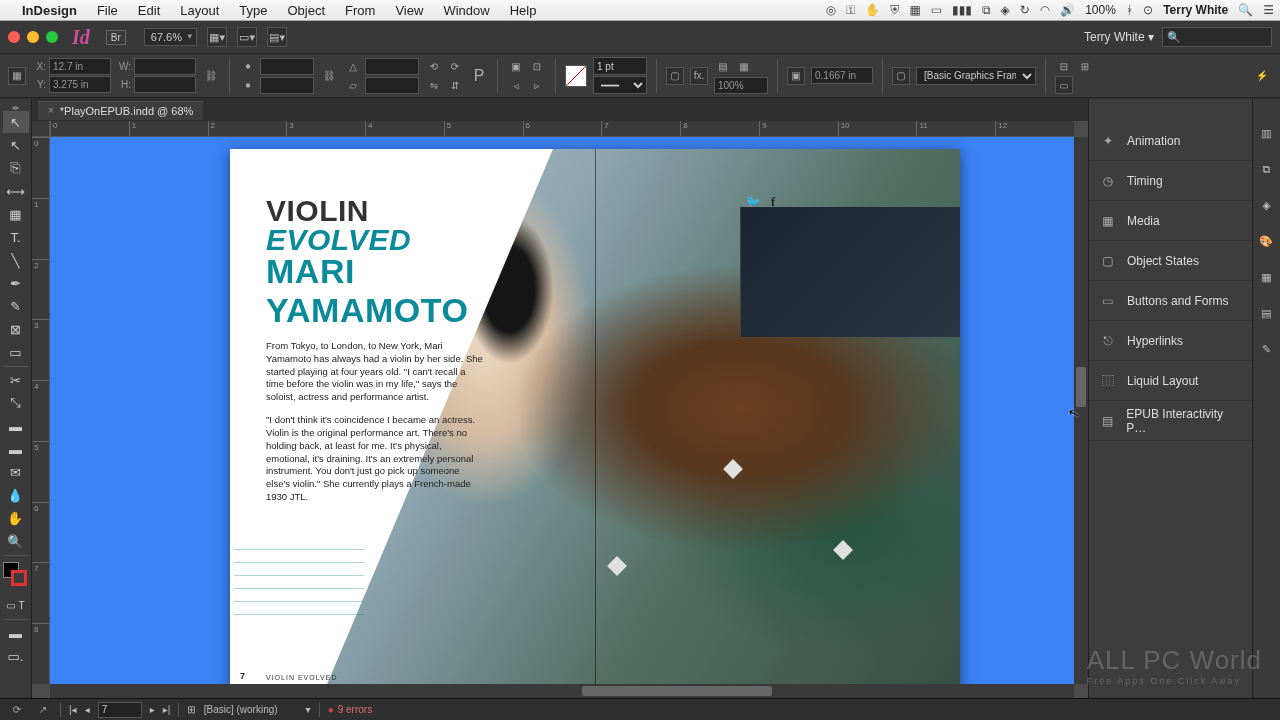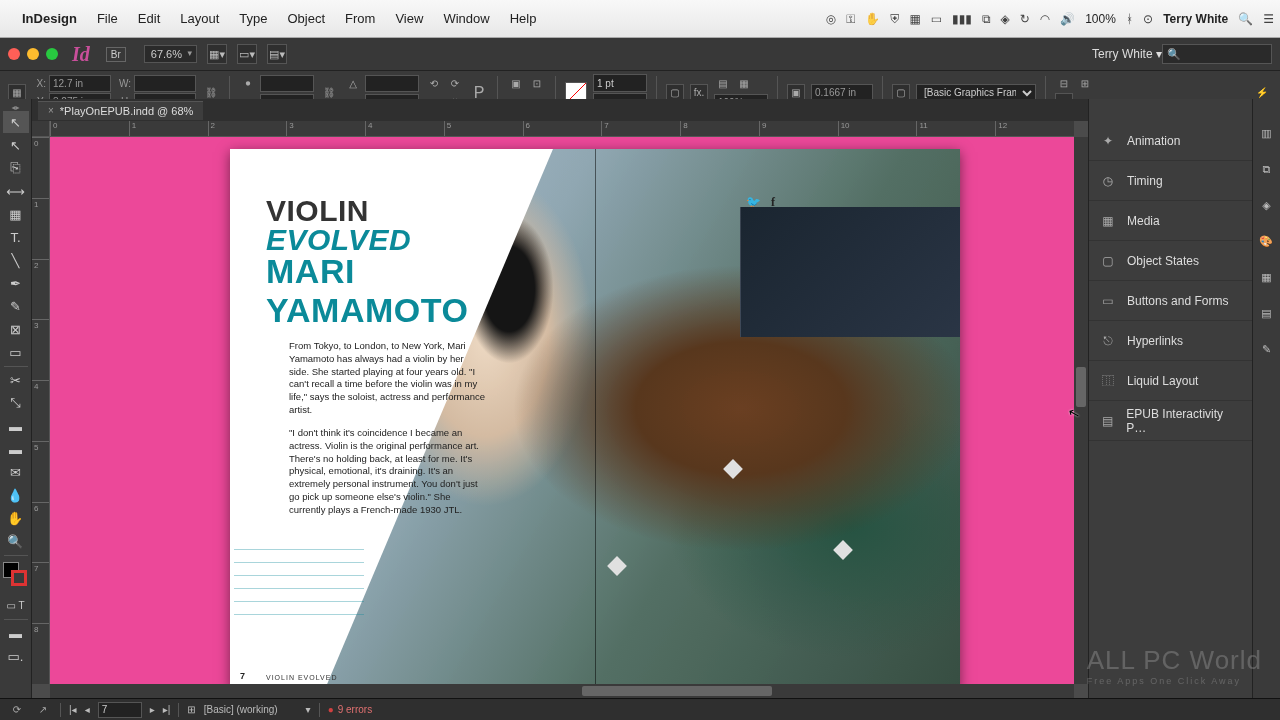--- a/index.html
+++ b/index.html
@@ -1,36 +1,36 @@
 <!DOCTYPE html>
 <html><head>
 <meta charset="utf-8">
 <style>
 * { margin: 0; padding: 0; box-sizing: border-box; font-family: -apple-system, "Lucida Grande", sans-serif; }
 body { width: 1280px; height: 720px; background: #323232; overflow: hidden; color: #ccc; font-size: 11px; }
 
 
-.mac-menubar { height: 38px; background: linear-gradient(#f8f8f8,#e8e8e8); display: flex; align-items: center; padding: 0 6px; color: #222; font-size: 13px; gap: 4px; border-bottom: 1px solid #aaa; }
+.mac-menubar { height: 21px; background: linear-gradient(#f8f8f8,#e8e8e8); display: flex; align-items: center; padding: 0 6px; color: #222; font-size: 13px; gap: 4px; border-bottom: 1px solid #aaa; }
 .mac-menubar .apple { font-size: 15px; margin-right: 4px; }
 .mac-menubar .app { font-weight: bold; }
 .mac-menubar .menu-item { padding: 0 8px; cursor: default; }
 .mac-menubar .right { margin-left: auto; display: flex; align-items: center; gap: 10px; font-size: 12px; }
 .mac-menubar .right .icon { opacity: .85; }
 
 
 .app-bar { height: 33px; background: #383838; border-bottom: 1px solid #222; display: flex; align-items: center; padding: 0 8px; gap: 10px; }
 .traffic { display: flex; gap: 7px; }
 .traffic span { width: 12px; height: 12px; border-radius: 50%; display:inline-block; }
 .tl-r{background:#ff5f57}.tl-y{background:#febc2e}.tl-g{background:#28c840}
 .id-logo { color:#c94f9b; font-weight:bold; font-family:Georgia,serif; font-style:italic; font-size:20px; margin-left:4px;}
 .br-box{border:1px solid #666;padding:1px 4px;font-size:10px;color:#ccc;margin-left:6px;}
 .zoom-sel{background:#2a2a2a;border:1px solid #555;color:#ccc;padding:2px 14px 2px 6px;font-size:11px;margin-left:8px;position:relative;}
 .zoom-sel::after{content:"▾";position:absolute;right:4px;top:2px;font-size:9px;color:#999}
 .bar-icon{width:20px;height:20px;display:inline-flex;align-items:center;justify-content:center;color:#bbb;border:1px solid #555;background:#2f2f2f;}
-.app-bar .right{margin-left:auto;display:flex;align-items:center;}
+.app-bar .right{margin-left:auto;display:flex;align-items:center;gap:8px;}
 .user-chip{color:#ddd;font-size:12px;}
 .search-bar{background:#2a2a2a;border:1px solid #555;width:110px;height:20px;display:flex;align-items:center;padding:0 4px;color:#888;}
 
 
 .ctrl-panel{height:44px;background:#3a3a3a;border-bottom:1px solid #222;display:flex;align-items:center;padding:2px 8px;gap:6px;font-size:10px;color:#aaa;}
 .ctrl-group{display:flex;flex-direction:column;gap:1px;}
 .ctrl-row{display:flex;align-items:center;gap:3px;}
 .ctrl-label{width:14px;text-align:right;color:#999;}
 .ctrl-input{background:#222;border:1px solid #555;color:#999;width:62px;height:17px;padding:0 3px;font-size:10px;}
 .ctrl-input.sm{width:54px}
@@ -56,41 +56,41 @@
 
 .doc-wrap{flex:1;display:flex;flex-direction:column;background:#4b4b4b;position:relative;}
 .doc-tabs{height:22px;background:#2f2f2f;display:flex;align-items:center;padding-left:6px;}
 .doc-tab{background:#3d3d3d;color:#ddd;padding:3px 10px;font-size:11px;border-top:1px solid #555;display:flex;align-items:center;gap:6px;}
 .doc-tab .x{color:#999;font-size:10px;}
 .rulers-corner{position:absolute;top:22px;left:0;width:18px;height:16px;background:#3a3a3a;border-right:1px solid #555;border-bottom:1px solid #555;}
 .ruler-h{position:absolute;top:22px;left:18px;right:14px;height:16px;background:#3a3a3a;border-bottom:1px solid #555;display:flex;}
 .ruler-h div{flex:1;border-left:1px solid #666;font-size:8px;color:#999;padding-left:2px;}
 .ruler-v{position:absolute;top:38px;left:0;bottom:14px;width:18px;background:#3a3a3a;border-right:1px solid #555;display:flex;flex-direction:column;}
 .ruler-v div{flex:1;border-top:1px solid #666;font-size:8px;color:#999;padding:1px 0 0 2px;}
-.canvas-scroll{position:absolute;top:38px;left:18px;right:14px;bottom:14px;background:#ec4899;overflow:hidden;}
+.canvas-scroll{position:absolute;top:38px;left:18px;right:14px;bottom:14px;background:#3b82f6;overflow:hidden;}
 .vscroll{position:absolute;top:38px;right:0;bottom:14px;width:14px;background:#3a3a3a;}
 .vscroll .thumb{position:absolute;left:2px;right:2px;top:42%;height:40px;background:#666;border-radius:2px;}
 .hscroll{position:absolute;left:18px;right:14px;bottom:0;height:14px;background:#3a3a3a;}
 .hscroll .thumb{position:absolute;top:2px;bottom:2px;left:52%;width:190px;background:#666;border-radius:2px;}
 
 
 .spread{position:absolute;top:12px;left:180px;width:730px;height:540px;background:#fff;box-shadow:0 3px 12px rgba(0,0,0,.5);}
 .spread .photo{position:absolute;inset:0;background:
   radial-gradient(ellipse 350px 220px at 70% 48%, #6b4226 0%, #5a3a22 30%, transparent 65%),
   radial-gradient(ellipse 180px 280px at 35% 35%, #e8d5c0 0%, #d0b8a0 35%, transparent 60%),
   radial-gradient(ellipse 280px 200px at 85% 70%, #2a5545 0%, transparent 65%),
   linear-gradient(120deg,#b8c8d0 0%,#8fa5b0 35%,#557065 65%,#3a5045 100%);
   filter:contrast(1.05);}
 .spread .photo::after{content:"";position:absolute;top:12%;left:32%;width:90px;height:150px;background:radial-gradient(ellipse,#1a1a1a 40%,transparent 70%);border-radius:50% 50% 45% 45%;}
 .spread .wedge{position:absolute;top:0;left:0;width:380px;height:100%;background:#fff;clip-path:polygon(0 0,85% 0,25% 100%,0 100%);}
 .spread .content{position:absolute;top:48px;left:36px;width:220px;}
 .spread h1{font-family:Impact,'Arial Black',sans-serif;font-size:30px;color:#0b8a99;font-style:italic;letter-spacing:.5px;line-height:.95;}
 .spread h1 .lead{color:#333;font-style:normal;}
 .spread h2{font-family:Impact,'Arial Black',sans-serif;font-size:34px;color:#0b8a99;letter-spacing:.5px;margin-top:-2px;}
-.spread p{font-size:9.5px;color:#222;line-height:1.35;margin-top:10px;font-family:Arial,sans-serif;margin-left:23px;}
+.spread p{font-size:9.5px;color:#222;line-height:1.35;margin-top:10px;font-family:Arial,sans-serif;}
 .spread .notes{position:absolute;left:4px;bottom:62px;width:130px;height:90px;opacity:.35;background:repeating-linear-gradient(0deg,transparent 0 12px,#0b8a99 12px 13px),repeating-linear-gradient(90deg,transparent 0 2px,transparent 2px 10px);}
 .spread .spine{position:absolute;left:50%;top:0;bottom:0;width:1px;background:rgba(0,0,0,.5);}
 .spread .folio{position:absolute;left:10px;bottom:8px;font-size:9px;font-weight:bold;color:#222;}
 .spread .runhead{position:absolute;left:36px;bottom:8px;font-size:7px;letter-spacing:1px;color:#333;}
 .spread .social{position:absolute;top:46px;left:516px;display:flex;gap:10px;color:#222;font-size:12px;}
 .spread .video{position:absolute;top:58px;right:0;width:220px;height:130px;background:linear-gradient(135deg,#1a2530,#2a3545);border-left:1px solid rgba(255,255,255,.1);}
 .spread .poly{position:absolute;width:14px;height:14px;background:#e0e0e0;transform:rotate(45deg);}
 .p1{top:58%;left:68%}.p2{top:73%;left:83%}.p3{top:76%;left:52%}
 
 

